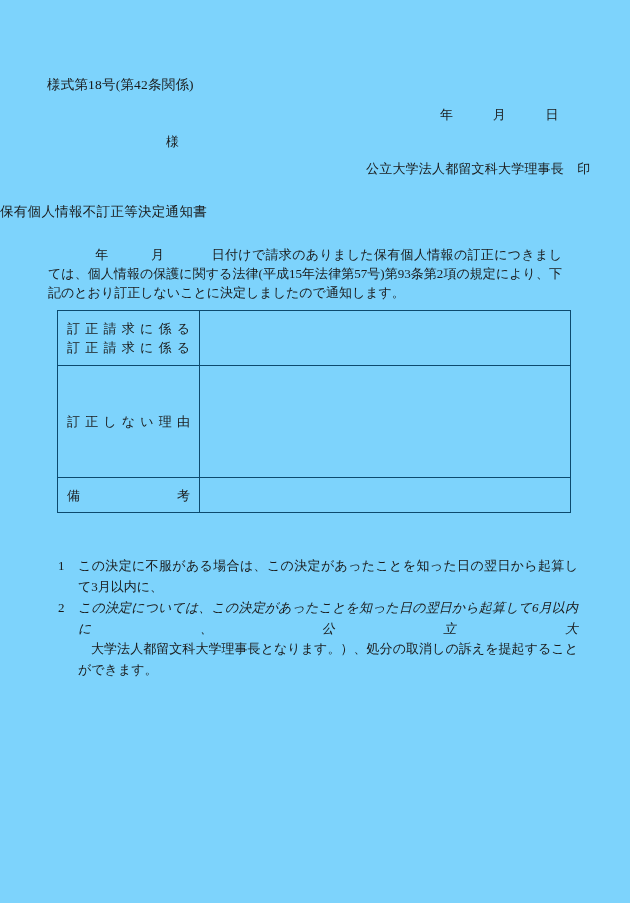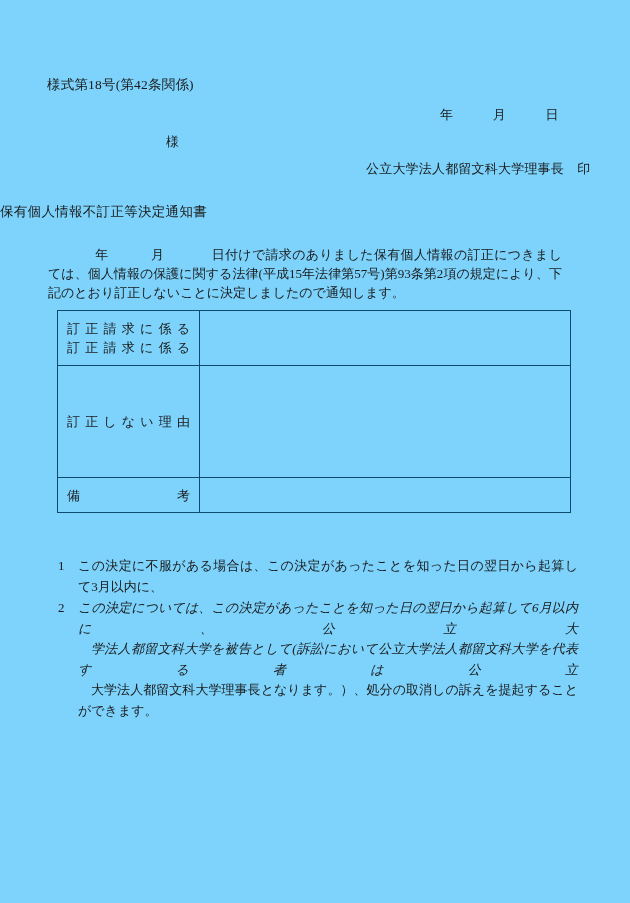--- a/index.html
+++ b/index.html
@@ -205,19 +205,18 @@
       <span class="instr-num">1</span>
       <span class="instr-body">
         <span>この決定に不服がある場合は、この決定があったことを知った日の翌日から起算して3月以内に、</span>
       </span>
     </div>
 
     <div class="instr-item item2">
       <span class="instr-num">2</span>
       <span class="instr-body">
         <span>この決定については、この決定があったことを知った日の翌日から起算して6月以内に、公立大</span>
-        <span>学法人都留文科大学を被告として(訴訟において公立大学法人都留文科大学を代表する者は公立</span>
         <span>大学法人都留文科大学理事長となります。）、処分の取消しの訴えを提起することができます。</span>
       </span>
     </div>
   </div>
 
 </div>
 
 </body></html>

